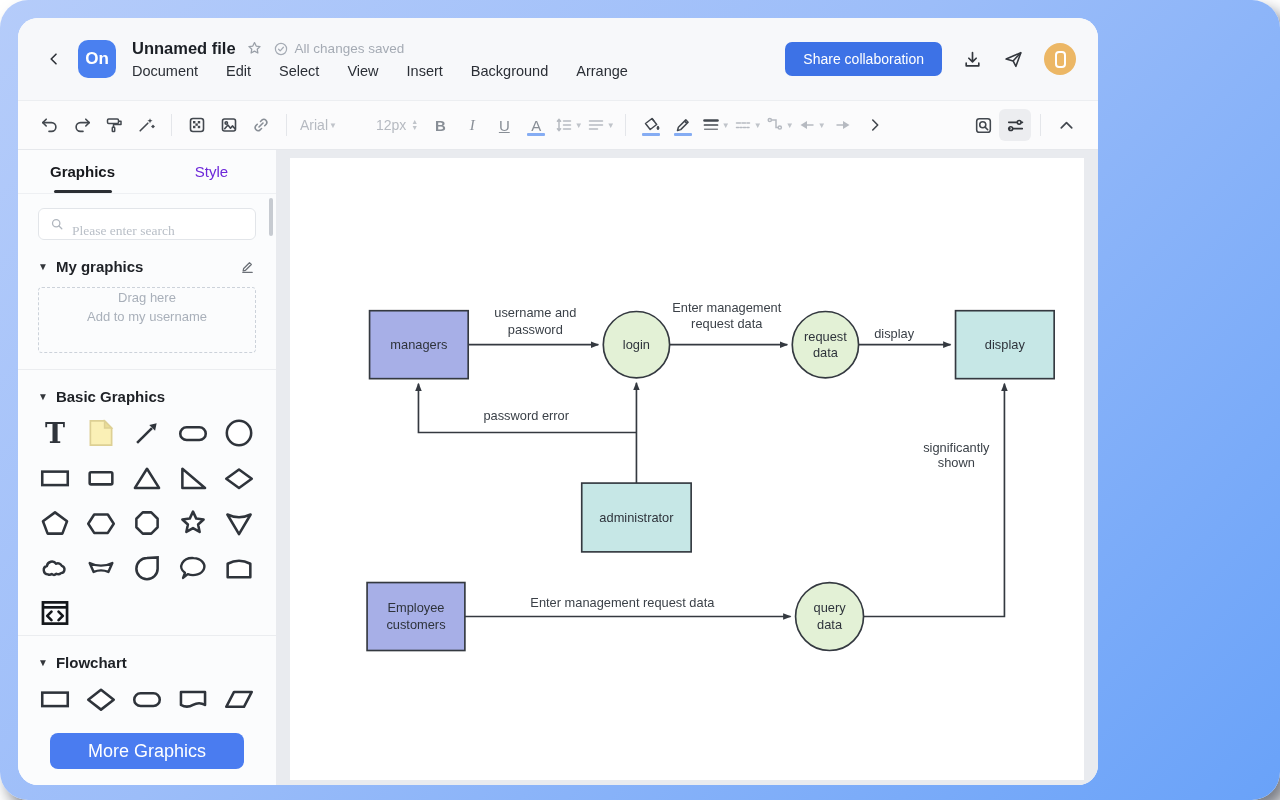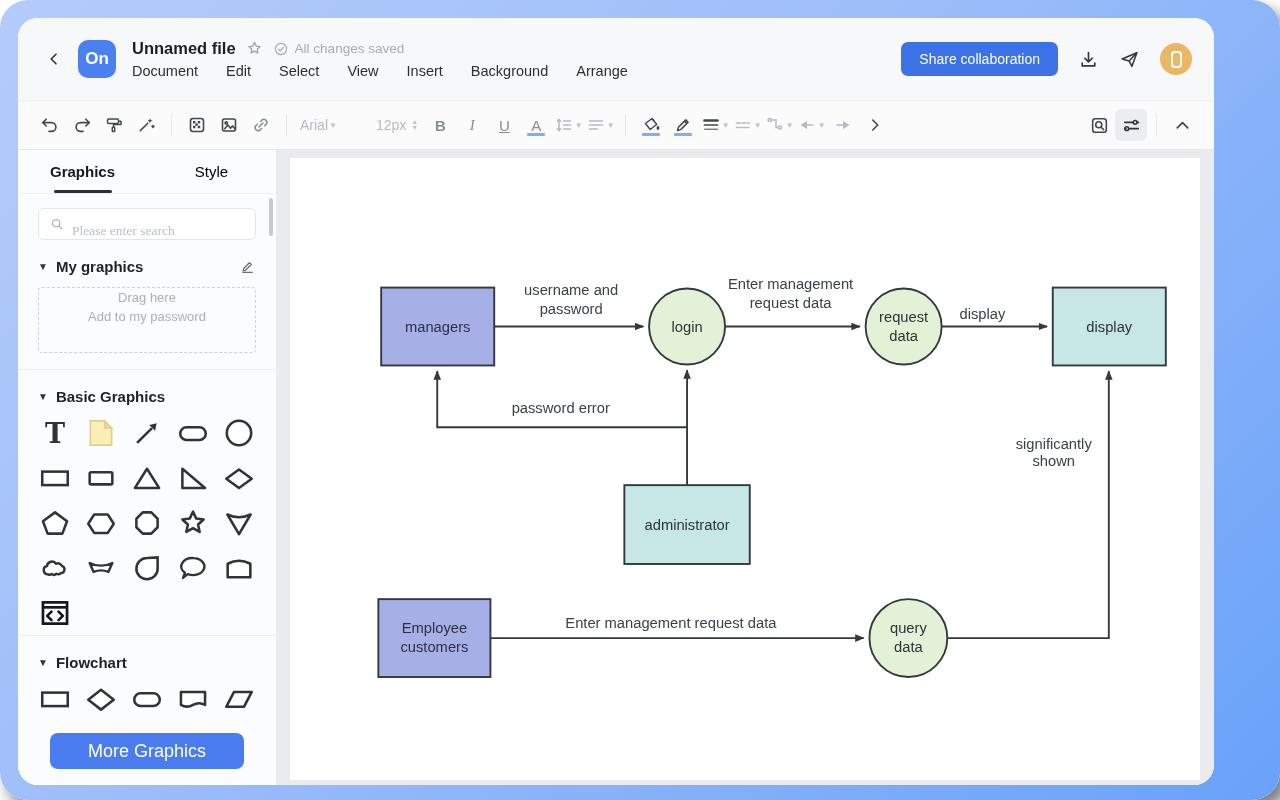--- a/index.html
+++ b/index.html
@@ -1,21 +1,21 @@
 <!DOCTYPE html>
 <html><head>
 <meta charset="utf-8">
 <style>
   * { margin:0; padding:0; box-sizing:border-box; }
   html,body { width:1280px; height:800px; }
   body { font-family:"Liberation Sans",sans-serif; background:#fff; overflow:hidden; }
   .frame { position:absolute; inset:0; border-radius:28px;
            background:linear-gradient(135deg,#b5ccfa 0%,#9cbdf9 45%,#69a2f9 100%);
            box-shadow:8px 10px 16px rgba(10,15,30,.55); }
-  .window { position:absolute; left:18px; top:18px; width:1196px; height:767px;
+  .window { position:absolute; left:18px; top:18px; width:1080px; height:767px;
             background:#fff; border-radius:20px; overflow:hidden; display:flex; flex-direction:column; }
 
   
   .app-header { flex:0 0 82px; background:#f7f8fa; display:flex; align-items:center; padding:0 22px; }
   .back-btn { width:28px; height:28px; display:flex; align-items:center; justify-content:center;
               color:#2e3238; cursor:pointer; margin-right:10px; }
   .logo { width:38px; height:38px; border-radius:10px; background:#4a80f0; color:#fff;
           display:flex; align-items:center; justify-content:center; font-weight:700; font-size:17px; margin-right:16px; }
   .title-col { display:flex; flex-direction:column; gap:3px; }
   .title-row { display:flex; align-items:center; gap:10px; }
@@ -54,21 +54,21 @@
   .ublue::after { content:""; position:absolute; left:7px; right:7px; bottom:5px; height:3px;
                   background:#85acf3; border-radius:1px; }
   .tb-right { margin-left:auto; display:flex; align-items:center; }
 
   
   .content { flex:1; display:flex; min-height:0; }
   .sidebar { width:258px; flex:0 0 258px; background:#fbfcfd; position:relative; overflow:hidden;
              display:flex; flex-direction:column; }
   .side-tabs { height:44px; display:flex; border-bottom:1px solid #eef0f3; flex:0 0 44px; }
   .side-tab { flex:1; display:flex; align-items:center; justify-content:center; font-size:15px;
-              color:#000000; cursor:pointer; position:relative; }
+              color:#6d28d9; cursor:pointer; position:relative; }
   .side-tab.on { color:#17191d; font-weight:700; }
   .side-tab.on::after { content:""; position:absolute; bottom:0; left:50%; transform:translateX(-50%);
                         width:58px; height:3px; background:#2b2e33; border-radius:2px; }
   .search-box { margin:14px 20px 0; height:32px; border:1px solid #e2e5e9; border-radius:6px; background:#fff;
                 display:flex; align-items:center; gap:7px; padding:0 10px; color:#b0b6be; }
   .search-box input { border:none; outline:none; flex:1; font-size:13.5px; color:#3a3f46;
                       font-family:Liberation Serif, serif; background:transparent;margin-top:14px; }
   .search-box input::placeholder { color:#b9bfc7; }
   .sec-head { margin:18px 20px 0; display:flex; align-items:center; gap:8px; }
   .caret { font-size:10px; color:#33363b; }
@@ -337,21 +337,21 @@
         <span class="sec-title">My graphics</span>
         <span class="edit-ic">
           <svg width="17" height="17" viewBox="0 0 20 20" fill="none" stroke="currentColor" stroke-width="1.5" stroke-linecap="round" stroke-linejoin="round">
                 <path d="M5.5 12.3 l6.8-6.8 2.2 2.2 -6.8 6.8 -2.8.6z"></path>
                 <path d="M4.5 17 h11"></path>
               </svg>
         </span>
       </div>
       <div class="drop-box">
         <span>Drag here</span>
-        <span>Add to my password</span>
+        <span>Add to my username</span>
       </div>
       <div class="sdivider"></div>
       <div class="sec-head">
         <span class="caret">▼</span>
         <span class="sec-title">Basic Graphics</span>
       </div>
       <div class="shape-grid">
         <div class="shape-cell">
               <span class="tshape">T</span>
             </div>

